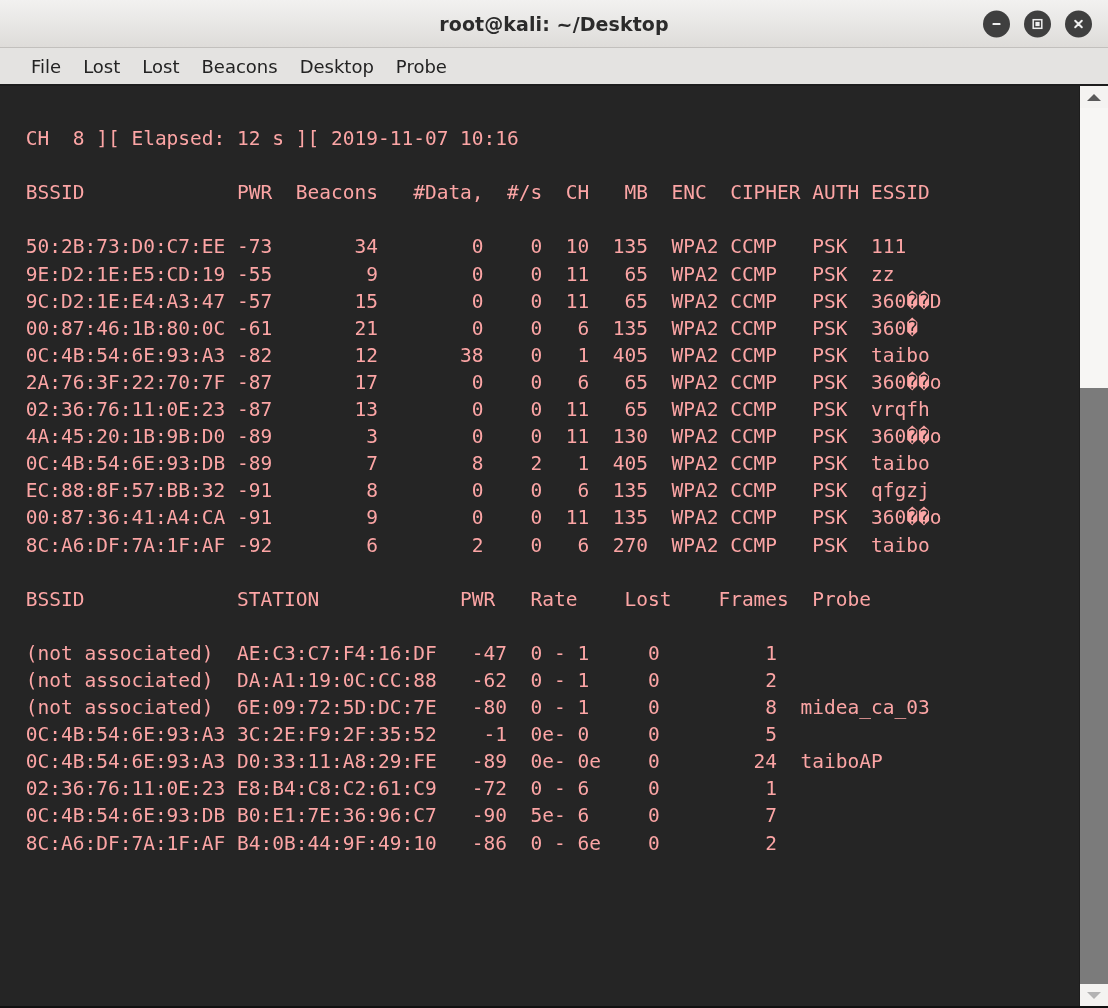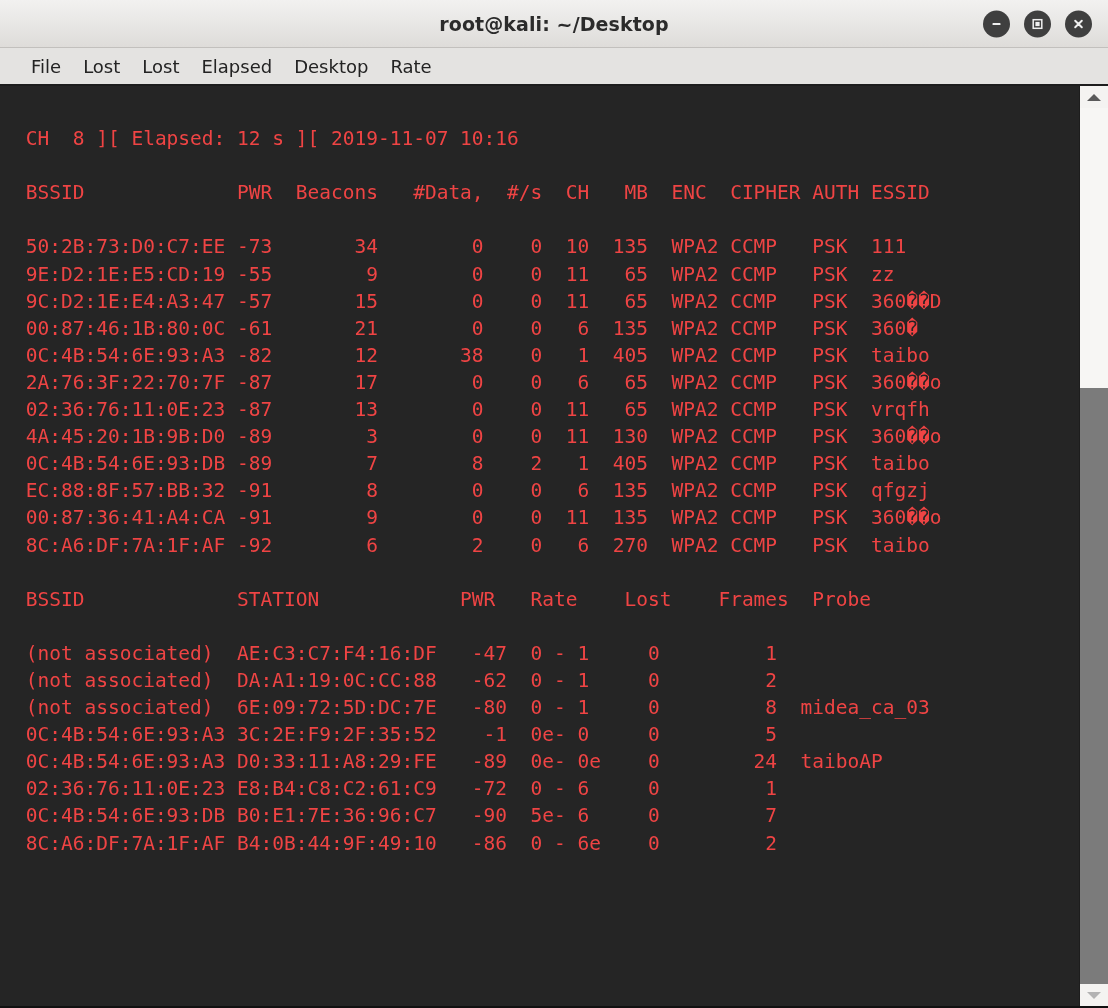--- a/index.html
+++ b/index.html
@@ -89,21 +89,21 @@
     position: relative;
     flex: 1 1 auto;
     display: flex;
     background: #252525;
     border-bottom: 2px solid #111;
     overflow: hidden;
   }
   .terminal {
     flex: 1 1 auto;
     background: #252525;
-    color: #ef4444;
+    color: #fca5a5;
     font-family: "DejaVu Sans Mono", monospace;
     font-size: 19.5px;
     line-height: 27.1px;
     padding: 12px 0 0 14px;
     box-sizing: border-box;
     overflow: hidden;
     white-space: pre;
     letter-spacing: 0px;
   }
   .term-line { height: 27.1px; }
@@ -178,23 +178,23 @@
           <path d="M3.2 3.2 L9.8 9.8 M9.8 3.2 L3.2 9.8" stroke="#efefef" stroke-width="2" stroke-linecap="round"></path>
         </svg>
       </div>
     </div>
   </div>
 
   <div class="menubar">
     <div class="menu-item">File</div>
     <div class="menu-item">Lost</div>
     <div class="menu-item">Lost</div>
-    <div class="menu-item">Elapsed</div>
+    <div class="menu-item">Beacons</div>
     <div class="menu-item">Desktop</div>
-    <div class="menu-item">Rate</div>
+    <div class="menu-item">Probe</div>
   </div>
 
   <div class="term-wrap">
     <div class="terminal" id="term-output"><div class="blank"> </div><div class="term-line"> CH  8 ][ Elapsed: 12 s ][ 2019-11-07 10:16</div><div class="blank"> </div><div class="term-line"> BSSID             PWR  Beacons   #Data,  #/s  CH   MB  ENC  CIPHER AUTH ESSID</div><div class="blank"> </div><div class="term-line"> 50:2B:73:D0:C7:EE -73       34        0    0  10  135  WPA2 CCMP   PSK  111</div><div class="term-line"> 9E:D2:1E:E5:CD:19 -55        9        0    0  11   65  WPA2 CCMP   PSK  zz</div><div class="term-line"> 9C:D2:1E:E4:A3:47 -57       15        0    0  11   65  WPA2 CCMP   PSK  360��D</div><div class="term-line"> 00:87:46:1B:80:0C -61       21        0    0   6  135  WPA2 CCMP   PSK  360�</div><div class="term-line"> 0C:4B:54:6E:93:A3 -82       12       38    0   1  405  WPA2 CCMP   PSK  taibo</div><div class="term-line"> 2A:76:3F:22:70:7F -87       17        0    0   6   65  WPA2 CCMP   PSK  360��o</div><div class="term-line"> 02:36:76:11:0E:23 -87       13        0    0  11   65  WPA2 CCMP   PSK  vrqfh</div><div class="term-line"> 4A:45:20:1B:9B:D0 -89        3        0    0  11  130  WPA2 CCMP   PSK  360��o</div><div class="term-line"> 0C:4B:54:6E:93:DB -89        7        8    2   1  405  WPA2 CCMP   PSK  taibo</div><div class="term-line"> EC:88:8F:57:BB:32 -91        8        0    0   6  135  WPA2 CCMP   PSK  qfgzj</div><div class="term-line"> 00:87:36:41:A4:CA -91        9        0    0  11  135  WPA2 CCMP   PSK  360��o</div><div class="term-line"> 8C:A6:DF:7A:1F:AF -92        6        2    0   6  270  WPA2 CCMP   PSK  taibo</div><div class="blank"> </div><div class="term-line"> BSSID             STATION            PWR   Rate    Lost    Frames  Probe</div><div class="blank"> </div><div class="term-line"> (not associated)  AE:C3:C7:F4:16:DF   -47  0 - 1     0         1  </div><div class="term-line"> (not associated)  DA:A1:19:0C:CC:88   -62  0 - 1     0         2  </div><div class="term-line"> (not associated)  6E:09:72:5D:DC:7E   -80  0 - 1     0         8  midea_ca_03</div><div class="term-line"> 0C:4B:54:6E:93:A3 3C:2E:F9:2F:35:52    -1  0e- 0     0         5  </div><div class="term-line"> 0C:4B:54:6E:93:A3 D0:33:11:A8:29:FE   -89  0e- 0e    0        24  taiboAP</div><div class="term-line"> 02:36:76:11:0E:23 E8:B4:C8:C2:61:C9   -72  0 - 6     0         1  </div><div class="term-line"> 0C:4B:54:6E:93:DB B0:E1:7E:36:96:C7   -90  5e- 6     0         7  </div><div class="term-line"> 8C:A6:DF:7A:1F:AF B4:0B:44:9F:49:10   -86  0 - 6e    0         2  </div></div>
 
     <div class="scrollbar">
       <div class="sb-arrow">
         <div class="tri tri-up"></div>
       </div>
       <div class="sb-track">

